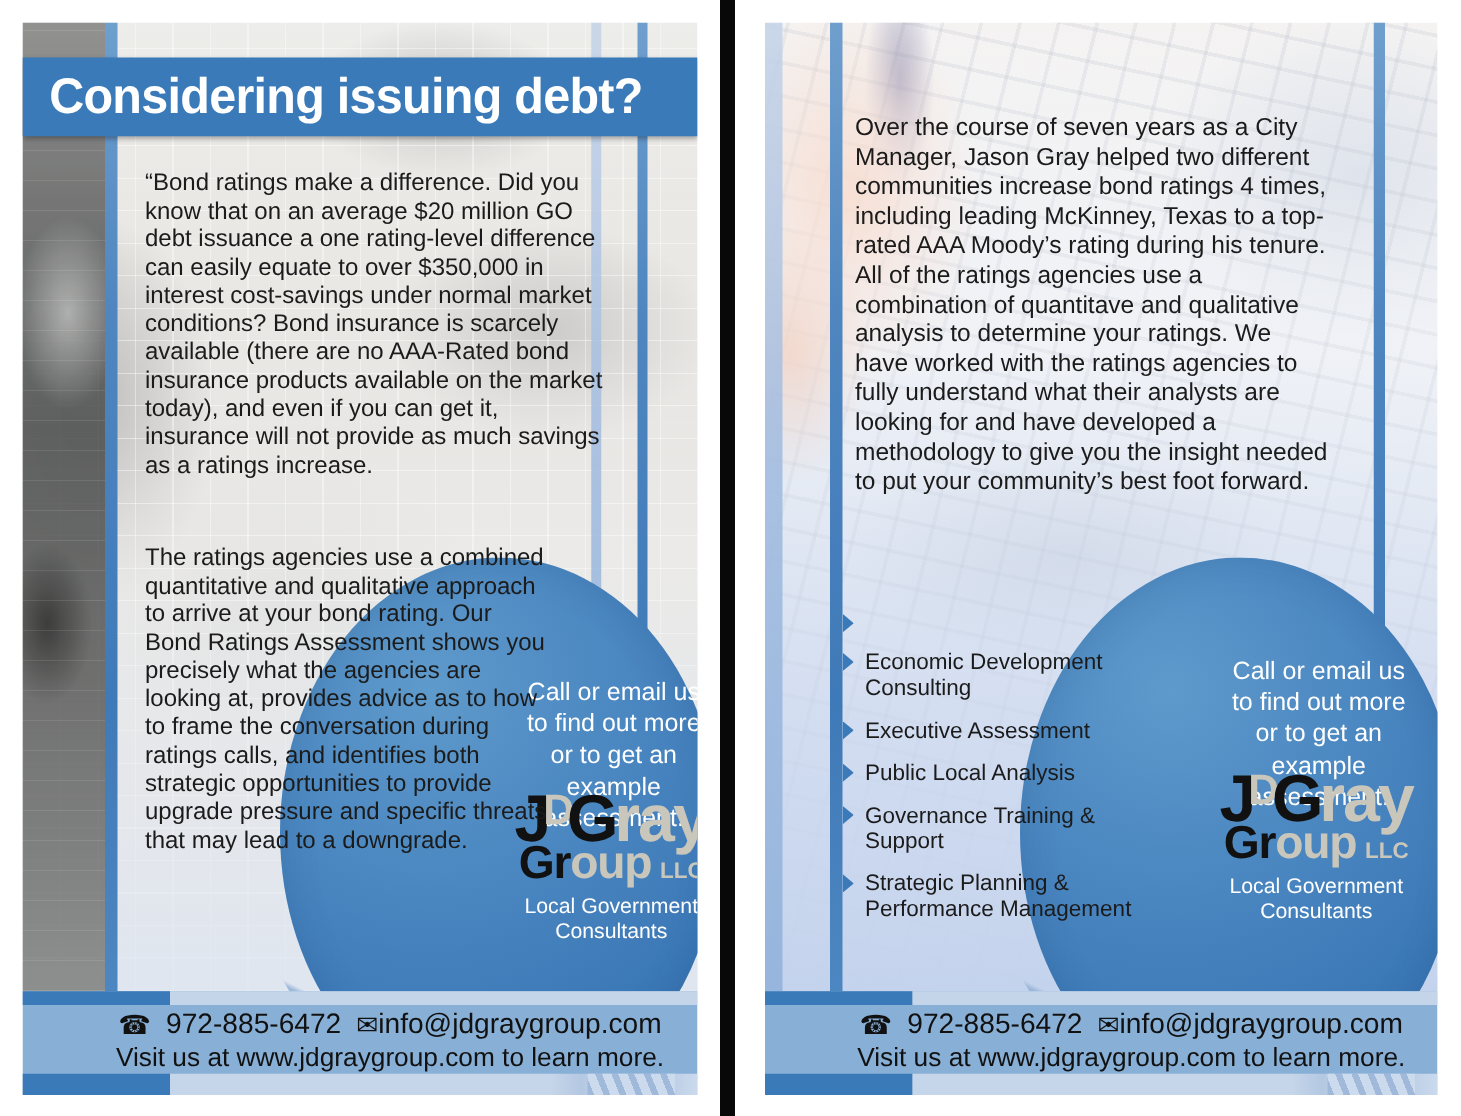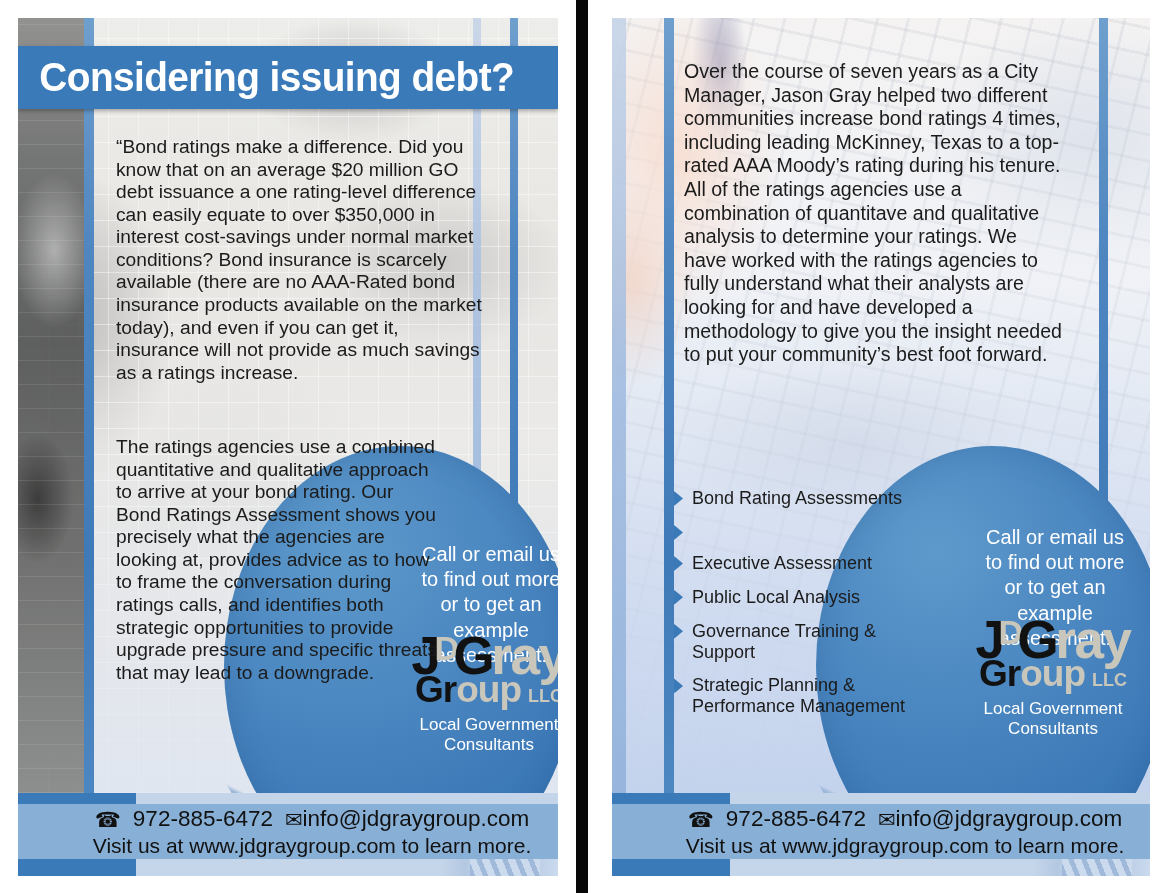--- a/index.html
+++ b/index.html
@@ -141,21 +141,21 @@
   .brand-sub .oup{color:#c9c6bb;}
   .brand-sub .llc{color:#c9c6bb;font-size:18px;margin-left:7px;letter-spacing:0;}
   .brand-tag{
     color:#ffffff;font-size:17px;line-height:1.2;margin-top:7px;white-space:nowrap;
   }
 
   
   .copy{position:absolute;color:#1b1b1b;}
   .copy p{margin:0 0 11px 0;}
   .copy.left-copy{font-size:19.2px;line-height:1.175;}
-  .copy.right-copy{font-size:19.6px;line-height:1.205;}
+  .copy.right-copy{font-size:19.6px;line-height:1.205;margin-top:31px;}
 
   
   .bullets{position:absolute;color:#1b1b1b;font-size:18px;line-height:1.16;}
   .bullet{display:flex;align-items:flex-start;margin-bottom:13px;}
   .bullet .marker{
     flex:0 0 auto;width:9px;height:15px;margin:3px 9px 0 0;
     background:#3a7ab8;
     clip-path:polygon(0 0, 100% 50%, 0 100%);
     border-radius:1px;
   }
@@ -265,24 +265,24 @@
         <div class="brand-tag" style="margin-top:0;">Consultants</div>
       </div>
 
       <div class="copy right-copy" style="left:72px;top:42px;width:380px;">
         <p>Over the course of seven years as a City Manager, Jason Gray helped two different communities increase bond ratings 4 times, including leading McKinney, Texas to a top-rated AAA Moody’s rating during his tenure.  All of the ratings agencies use a combination of quantitave and qualitative analysis to determine your ratings.  We have worked with the ratings agencies to fully understand what their analysts are looking for and have developed a methodology to give you the insight needed to put your community’s best foot forward.</p>
       </div>
 
       <div class="bullets" style="left:62px;top:470px;width:290px;" id="services-list">
           <div class="bullet">
             <span class="marker"></span>
-            <span class="txt">Bond Rating Assessments</span>
-          </div>
-          <div class="bullet">
-            <span class="marker"></span>
+          </div>
+          <div class="bullet">
+            <span class="marker"></span>
+            <span class="txt">Economic Development Consulting</span>
           </div>
           <div class="bullet">
             <span class="marker"></span>
             <span class="txt">Executive Assessment</span>
           </div>
           <div class="bullet">
             <span class="marker"></span>
             <span class="txt">Public Local Analysis</span>
           </div>
           <div class="bullet">

